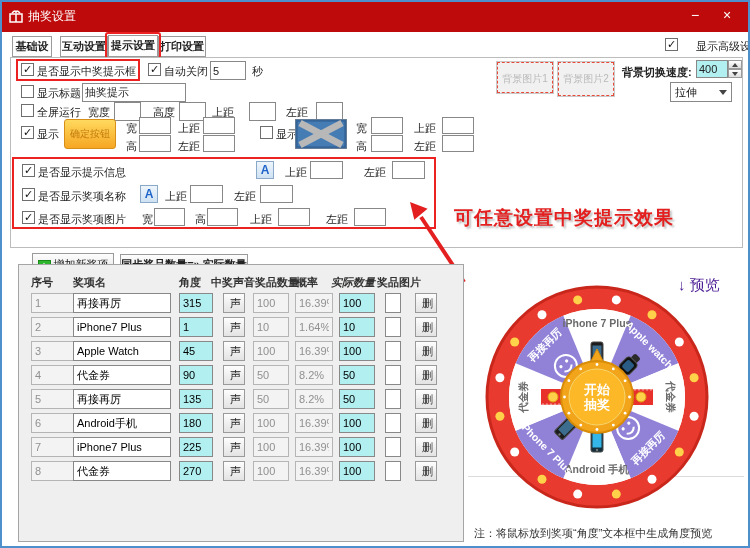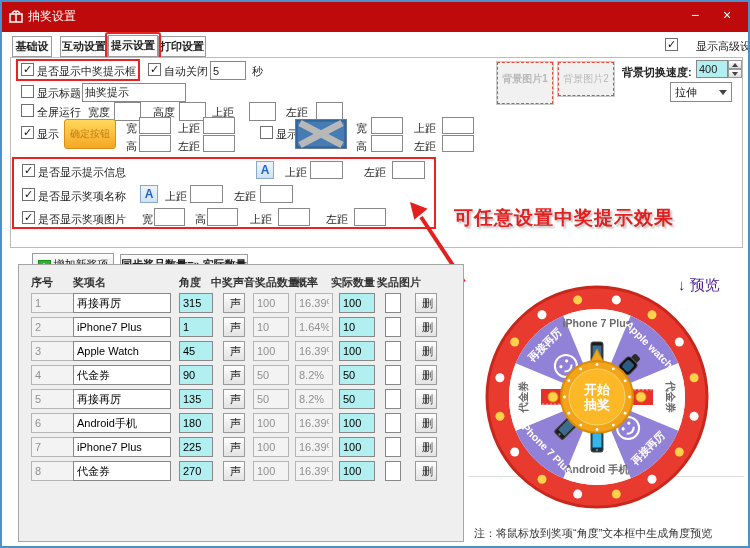--- a/index.html
+++ b/index.html
@@ -141,21 +141,21 @@
   <span class="lbl abs" style="left:36px;top:210px;">是否显示奖项图片</span>
   <span class="lbl abs" style="left:140px;top:210px;">宽</span>
   <input class="inp abs" style="left: 152px; top: 206px; width: 31px; height: 18px;">
   <span class="lbl abs" style="left:193px;top:210px;">高</span>
   <input class="inp abs" style="left: 205px; top: 206px; width: 31px; height: 18px;">
   <span class="lbl abs" style="left:248px;top:210px;">上距</span>
   <input class="inp abs" style="left: 276px; top: 206px; width: 32px; height: 18px;">
   <span class="lbl abs" style="left:324px;top:210px;">左距</span>
   <input class="inp abs" style="left: 352px; top: 206px; width: 32px; height: 18px;">
 
-  <div class="bgbtn abs" style="left:495px;top:60px;width:56px;height:42px;line-height:32px;font-weight:bold;">背景图片1</div>
+  <div class="bgbtn abs" style="left:495px;top:60px;width:56px;height:31px;line-height:32px;">背景图片1</div>
   <div class="bgbtn abs" style="left:556px;top:60px;width:56px;height:34px;line-height:32px;">背景图片2</div>
   <span class="lbl abs" style="left:620px;top:63px;font-weight:bold;">背景切换速度:</span>
   <input class="inp cyan abs" style="left: 694px; top: 58px; width: 32px; height: 18px;" value="400">
   <div class="spin up" style="left:726px;top:58px;"></div>
   <div class="spin dn" style="left:726px;top:67px;"></div>
   <div class="ddl"><span>拉伸</span><span class="arr"></span></div>
 
   <div class="annotation">可任意设置中奖提示效果</div>
   <svg class="abs" style="left:395px;top:160px;" width="190" height="140">
     <line x1="67" y1="120" x2="24" y2="55" stroke="#e3201f" stroke-width="4"></line>
@@ -167,21 +167,21 @@
   </div>
   <div class="btn3d abs" style="left:118px;top:252px;width:128px;height:21px;line-height:19px;font-weight:bold;">同步奖品数量=» 实际数量</div>
 
   <div class="panel">
     <span class="hdr" style="left:12px;">序号</span>
     <span class="hdr" style="left:54px;">奖项名</span>
     <span class="hdr" style="left:160px;">角度</span>
     <span class="hdr" style="left:192px;">中奖声音</span>
     <span class="hdr" style="left:236px;">奖品数量</span>
     <span class="hdr" style="left:277px;">概率</span>
-    <span class="hdr" style="left:312px;">实际数量</span>
+    <span class="hdr" style="left:312px;font-style:italic;">实际数量</span>
     <span class="hdr" style="left:358px;">奖品图片</span>
     <div id="rows">
         <div class="trow" style="top: 28px;">
       <input class="c-no" readonly="" value="1" style="">
       <input class="c-name" value="再接再厉" style="">
       <input class="c-angle" value="315" style="">
       <button class="c-snd btn3d">声</button>
       <input class="c-qty" readonly="" value="100" style="">
       <input class="c-prob" readonly="" value="16.39%" style="">
       <input class="c-actual" value="100" style="">

